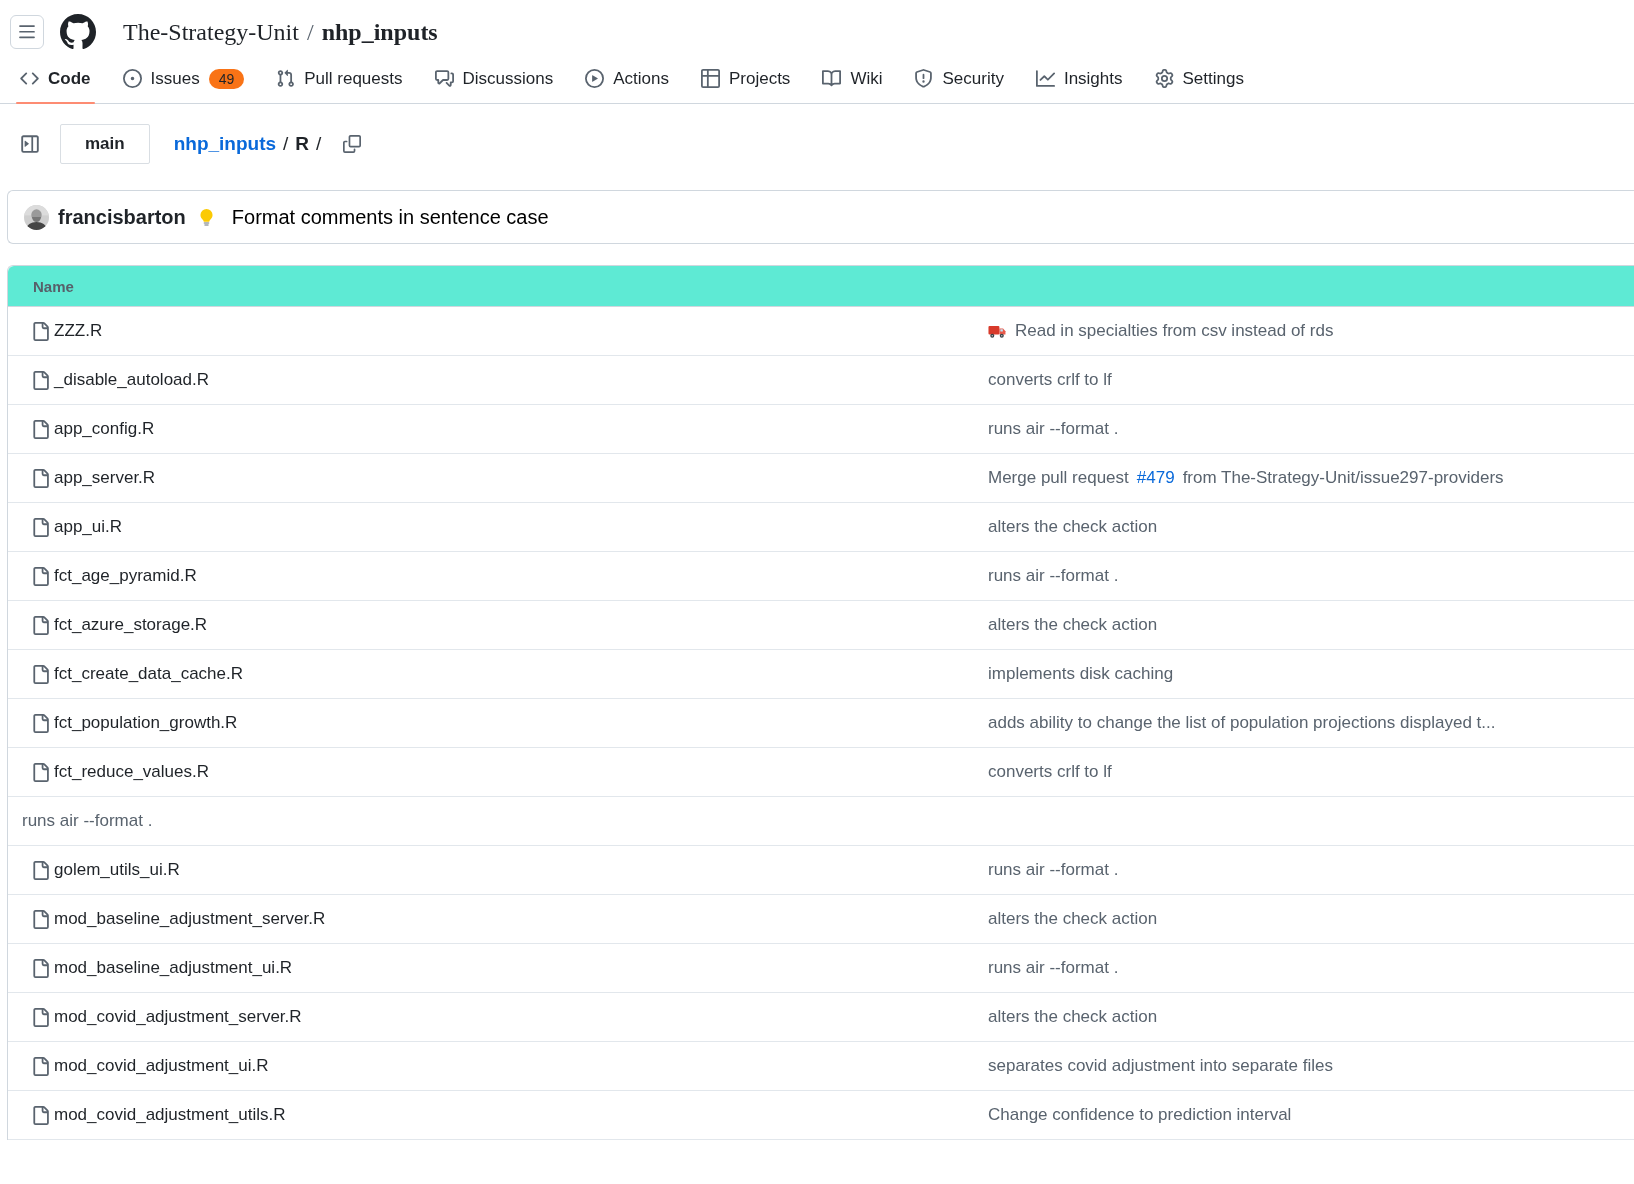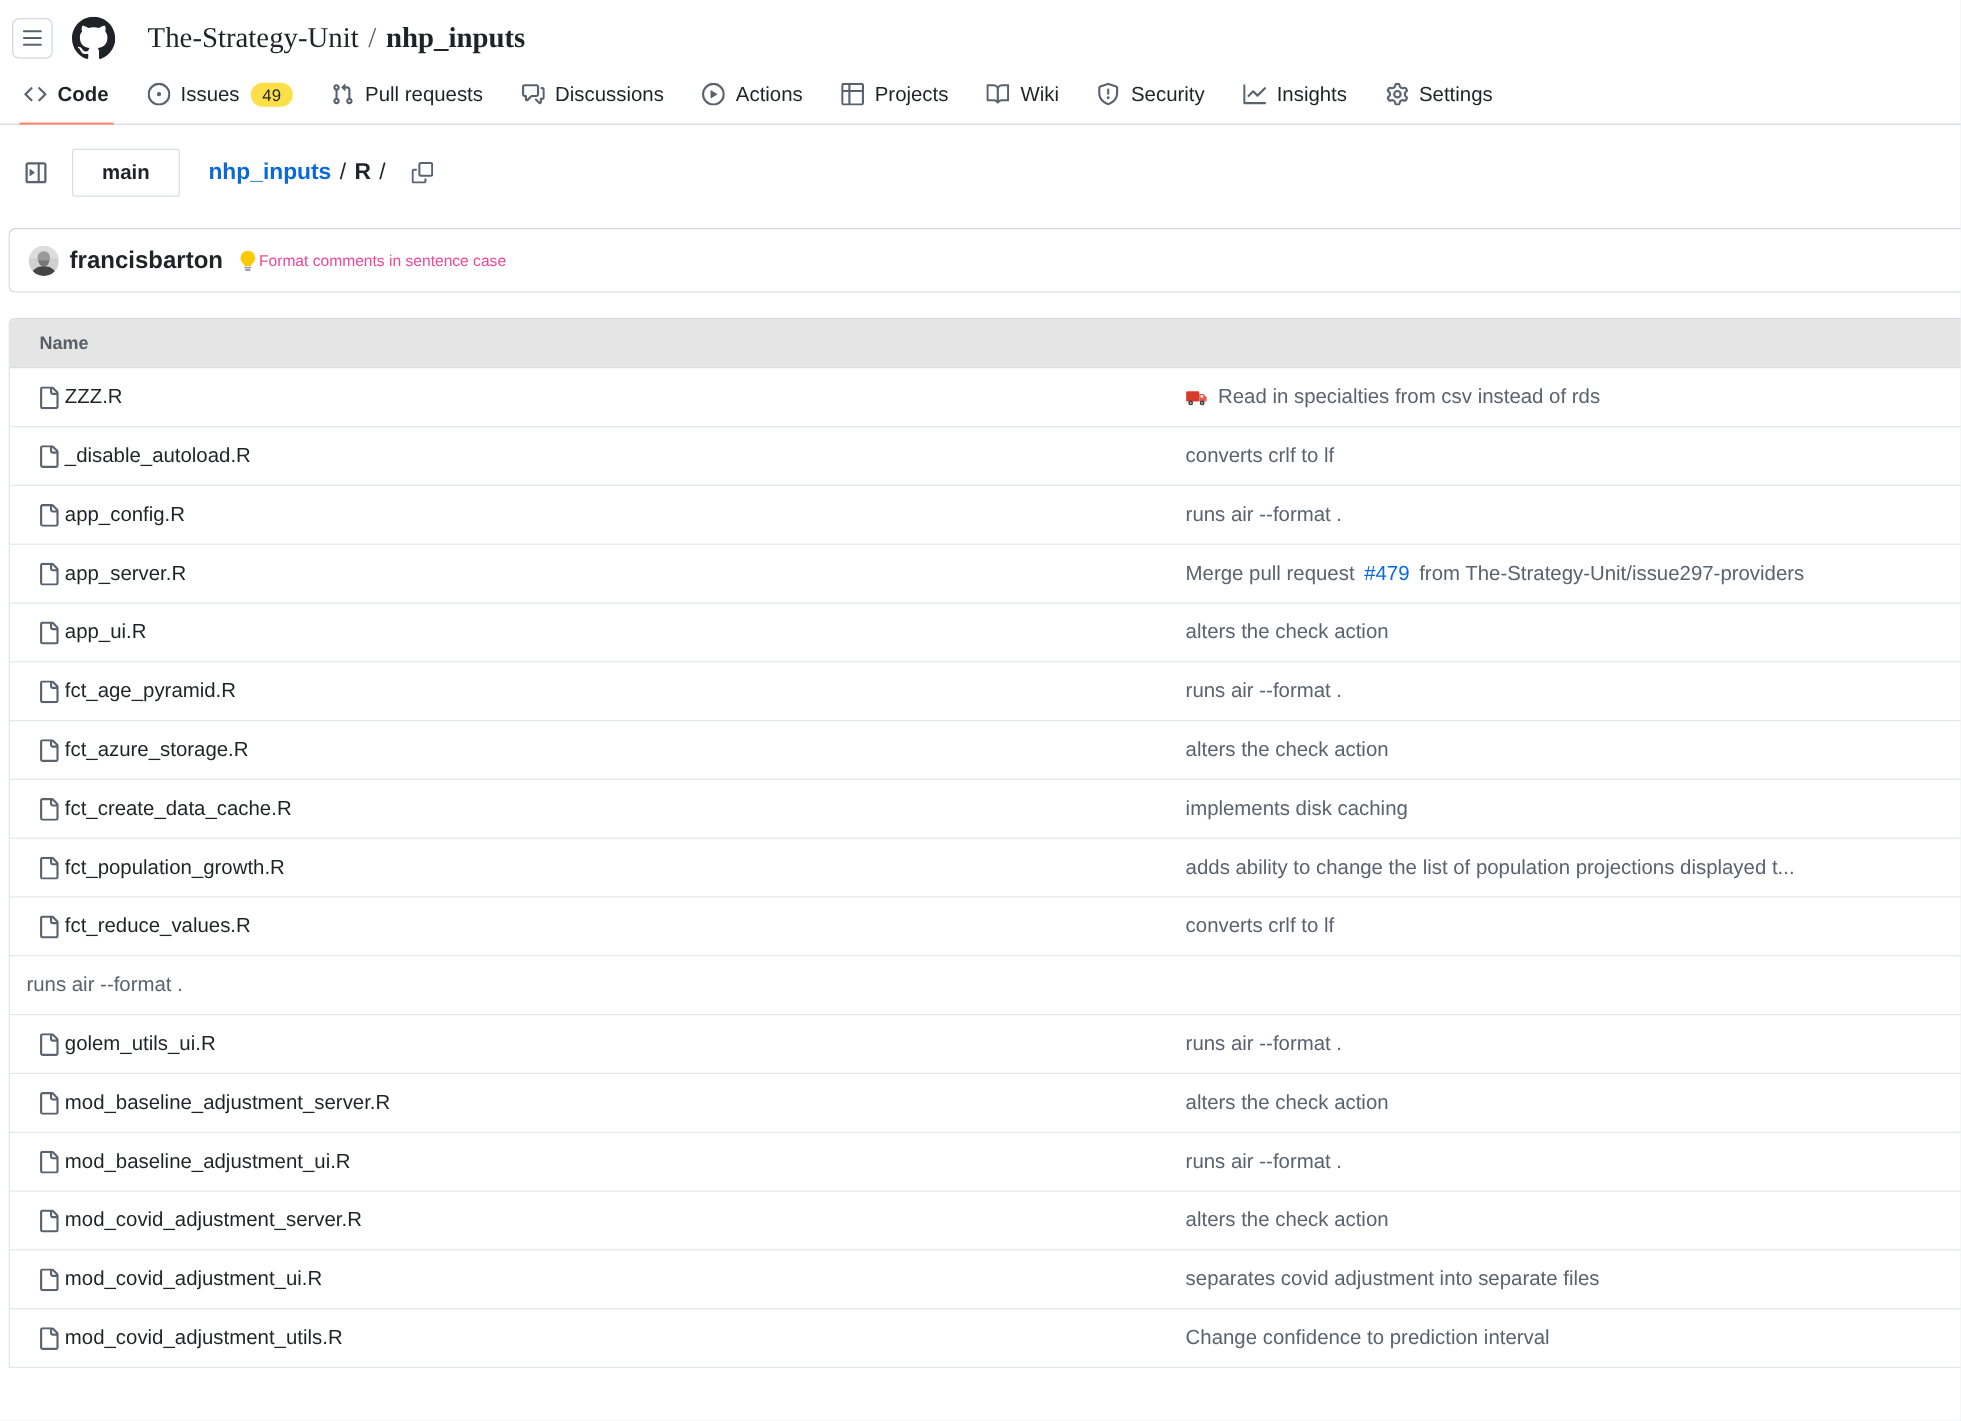--- a/index.html
+++ b/index.html
@@ -33,21 +33,21 @@
     position:relative; display:flex; align-items:center; gap:9px;
     height:49px; padding:0 12px; font-size:17px; color:#1f2328; cursor:pointer;
   }
   .tab-icon svg { width:19px; height:19px; fill:#59636e; }
   .tab.active .tab-label { font-weight:700; }
   .tab.active::after {
     content:""; position:absolute; left:8px; right:8px; bottom:-1px;
     height:2px; border-radius:3px; background:var(--underline,#fd8c73);
   }
   .counter {
-    background:#fde047; border-radius:20px; padding:2px 10px;
+    background:#f97316; border-radius:20px; padding:2px 10px;
     font-size:14px; color:#1f2328;
   }
 
   
   .toolbar { display:flex; align-items:center; margin-top:20px; padding:0 16px 0 12px; height:40px; }
   .panel-btn {
     width:36px; height:36px; background:none; border:none; border-radius:6px;
     display:flex; align-items:center; justify-content:center; cursor:pointer; padding:0;
   }
   .panel-btn svg { width:20px; height:20px; fill:#59636e; }
@@ -71,30 +71,30 @@
     margin:26px 0 0 7px; height:54px;
     border:1px solid #d0d7de; border-right:none; border-radius:6px 0 0 6px;
     display:flex; align-items:center; padding:0 16px; background:#fff;
   }
   .avatar {
     width:25px; height:25px; border-radius:50%; overflow:hidden; flex:0 0 auto;
   }
   .avatar svg { width:100%; height:100%; }
   .commit-author { margin-left:9px; font-weight:700; font-size:20px; color:#1f2328; }
   .bulb { margin-left:11px; width:19px; height:19px; }
-  .commit-title { margin-left:0; color:#ec4899; font-size:13px; }
+  .commit-title { margin-left:16px; color:#000000; font-size:20px; }
 
   
   .file-table {
     margin:21px 0 0 7px;
     border:1px solid #d0d7de; border-right:none; border-bottom:none;
     border-radius:6px 0 0 0;
   }
   .thead {
-    display:flex; align-items:center; height:41px; background:#e5e5e5;
+    display:flex; align-items:center; height:41px; background:#5eead4;
     border-radius:6px 0 0 0; border-bottom:1px solid #d0d7de;
     font-size:15px; font-weight:700; color:#57606a;
   }
   .th-name { width:966px; padding-left:25px; }
   .th-msg { flex:1; padding-left:14px; }
   .row { display:flex; align-items:center; height:49px; border-bottom:1px solid #e2e7ec; }
   .cell-name { width:966px; padding-left:23px; display:flex; align-items:center; gap:4px; }
   .file-icon svg { width:19px; height:19px; fill:#59636e; }
   .file-link { font-size:17px; color:#1f2328; }
   .cell-msg { flex:1; padding-left:14px; display:flex; align-items:center; gap:8px; overflow:hidden; white-space:nowrap; }

